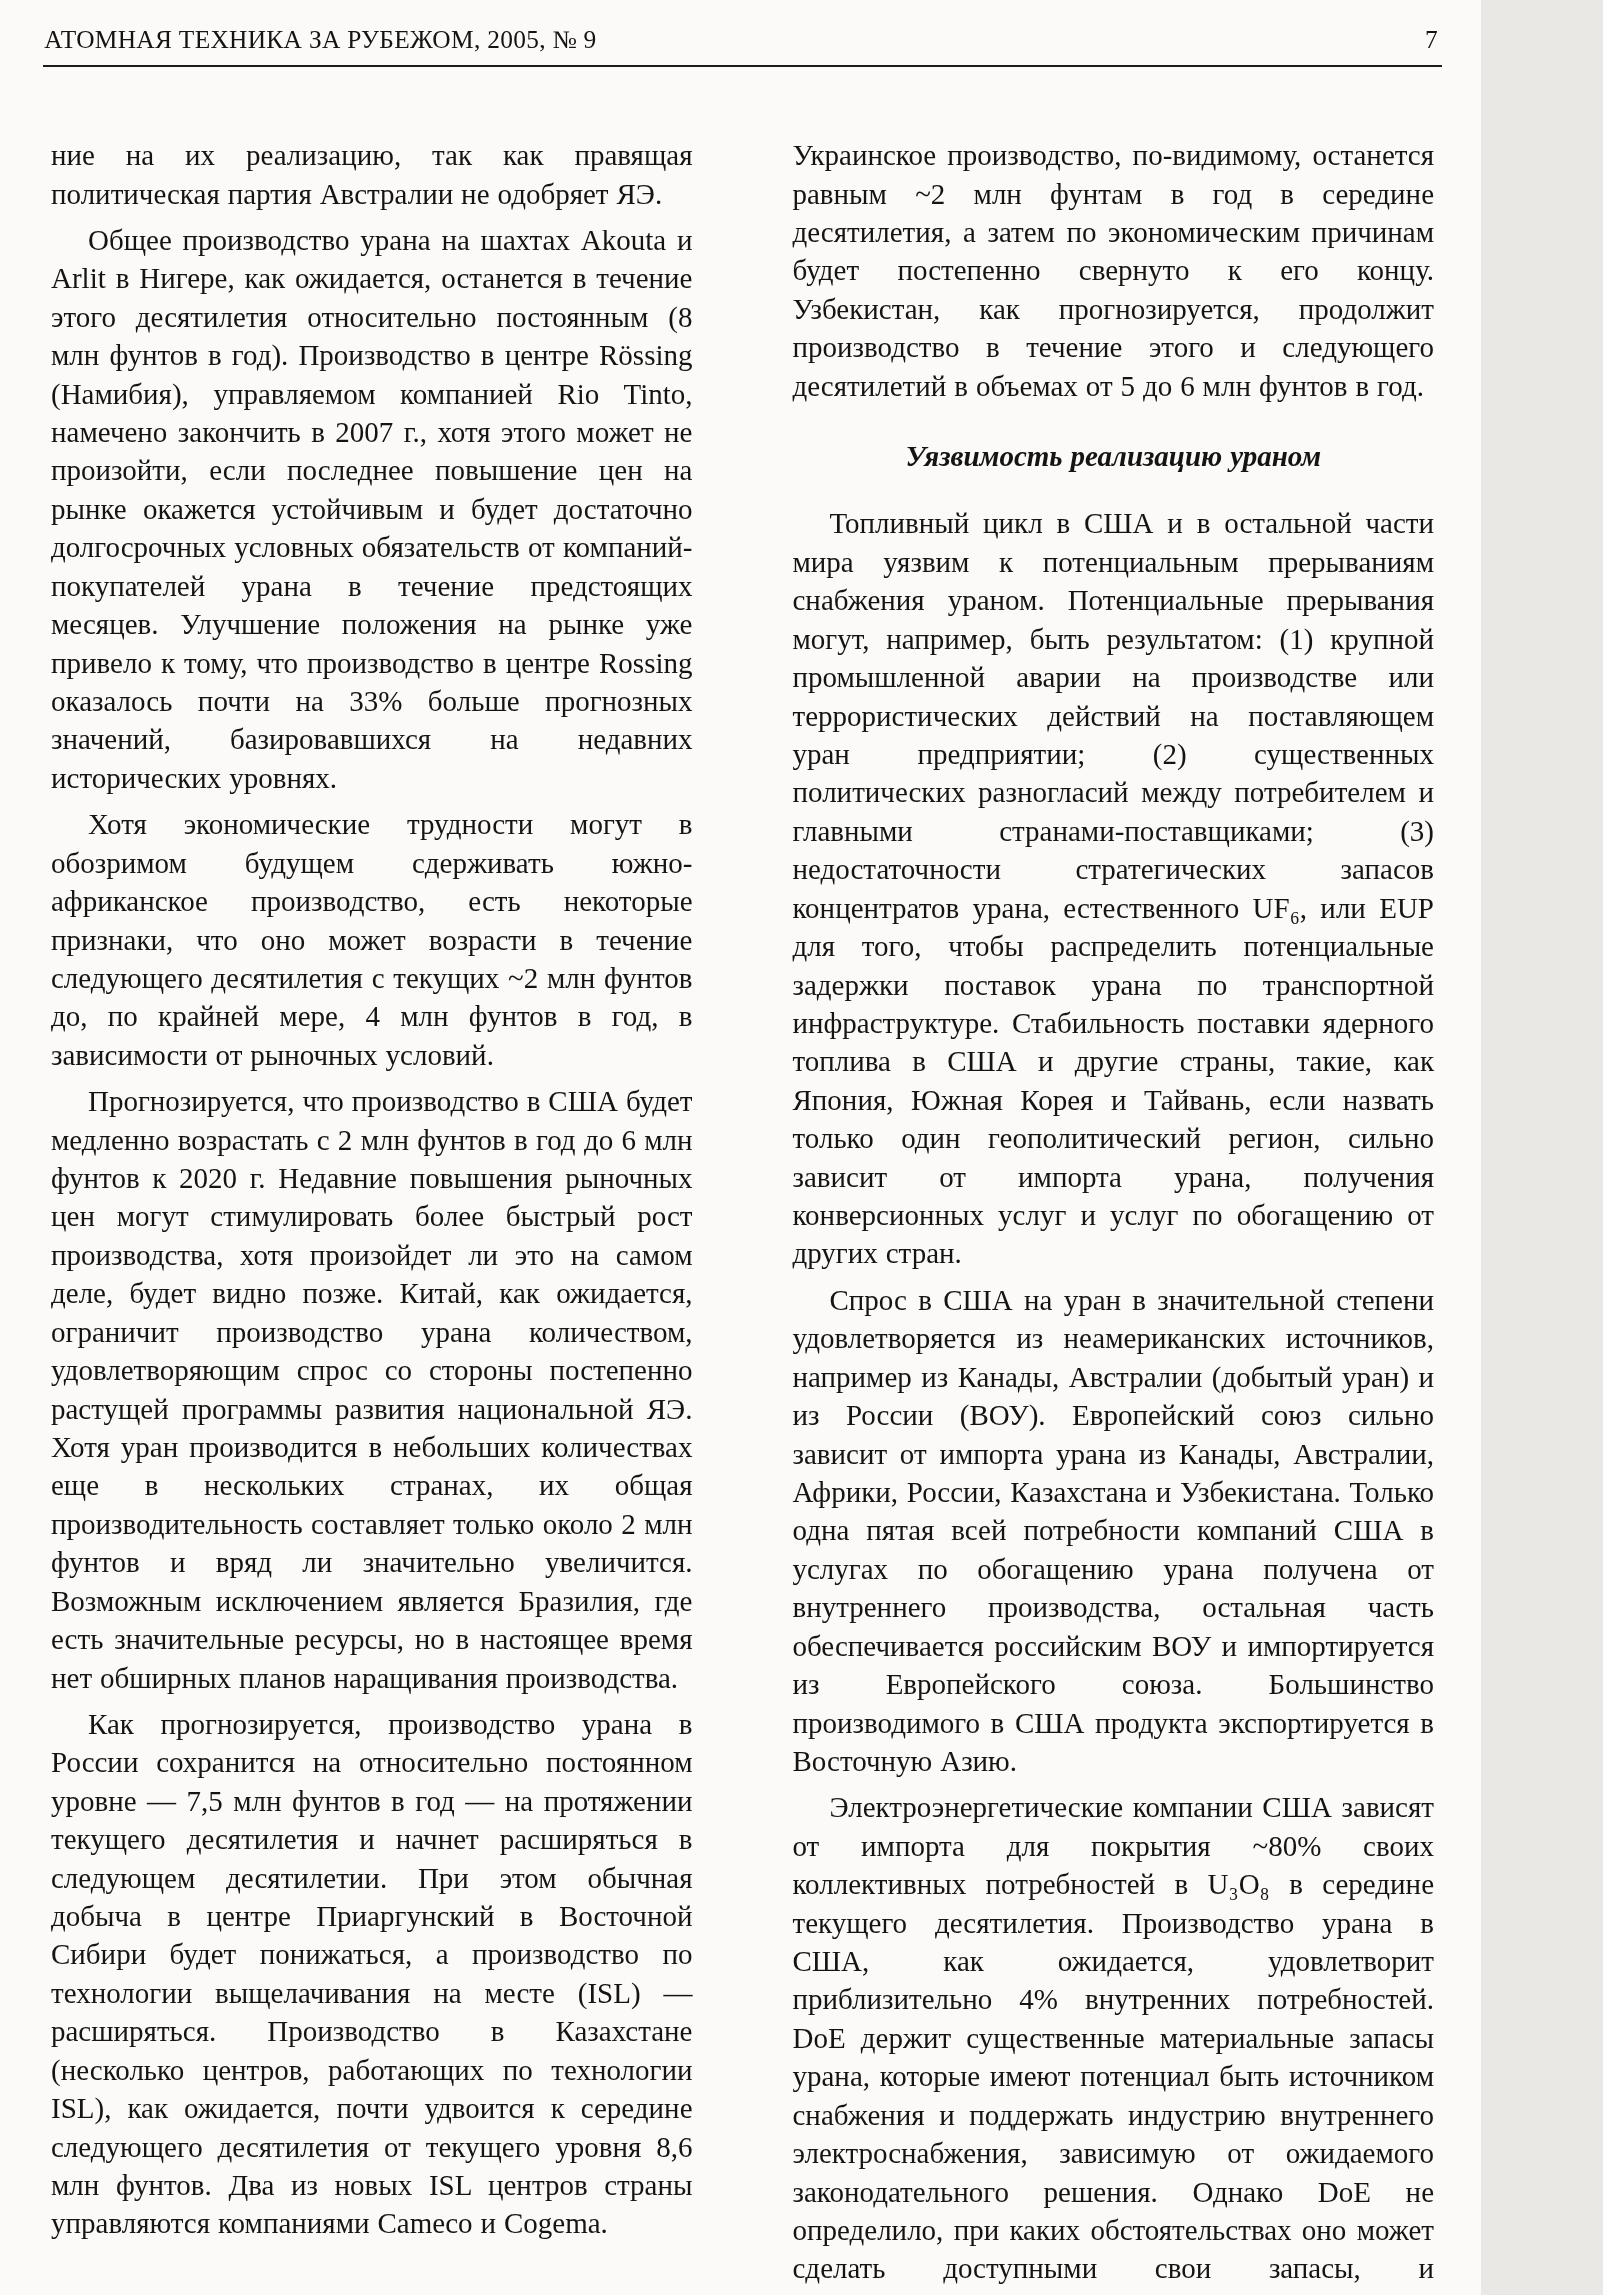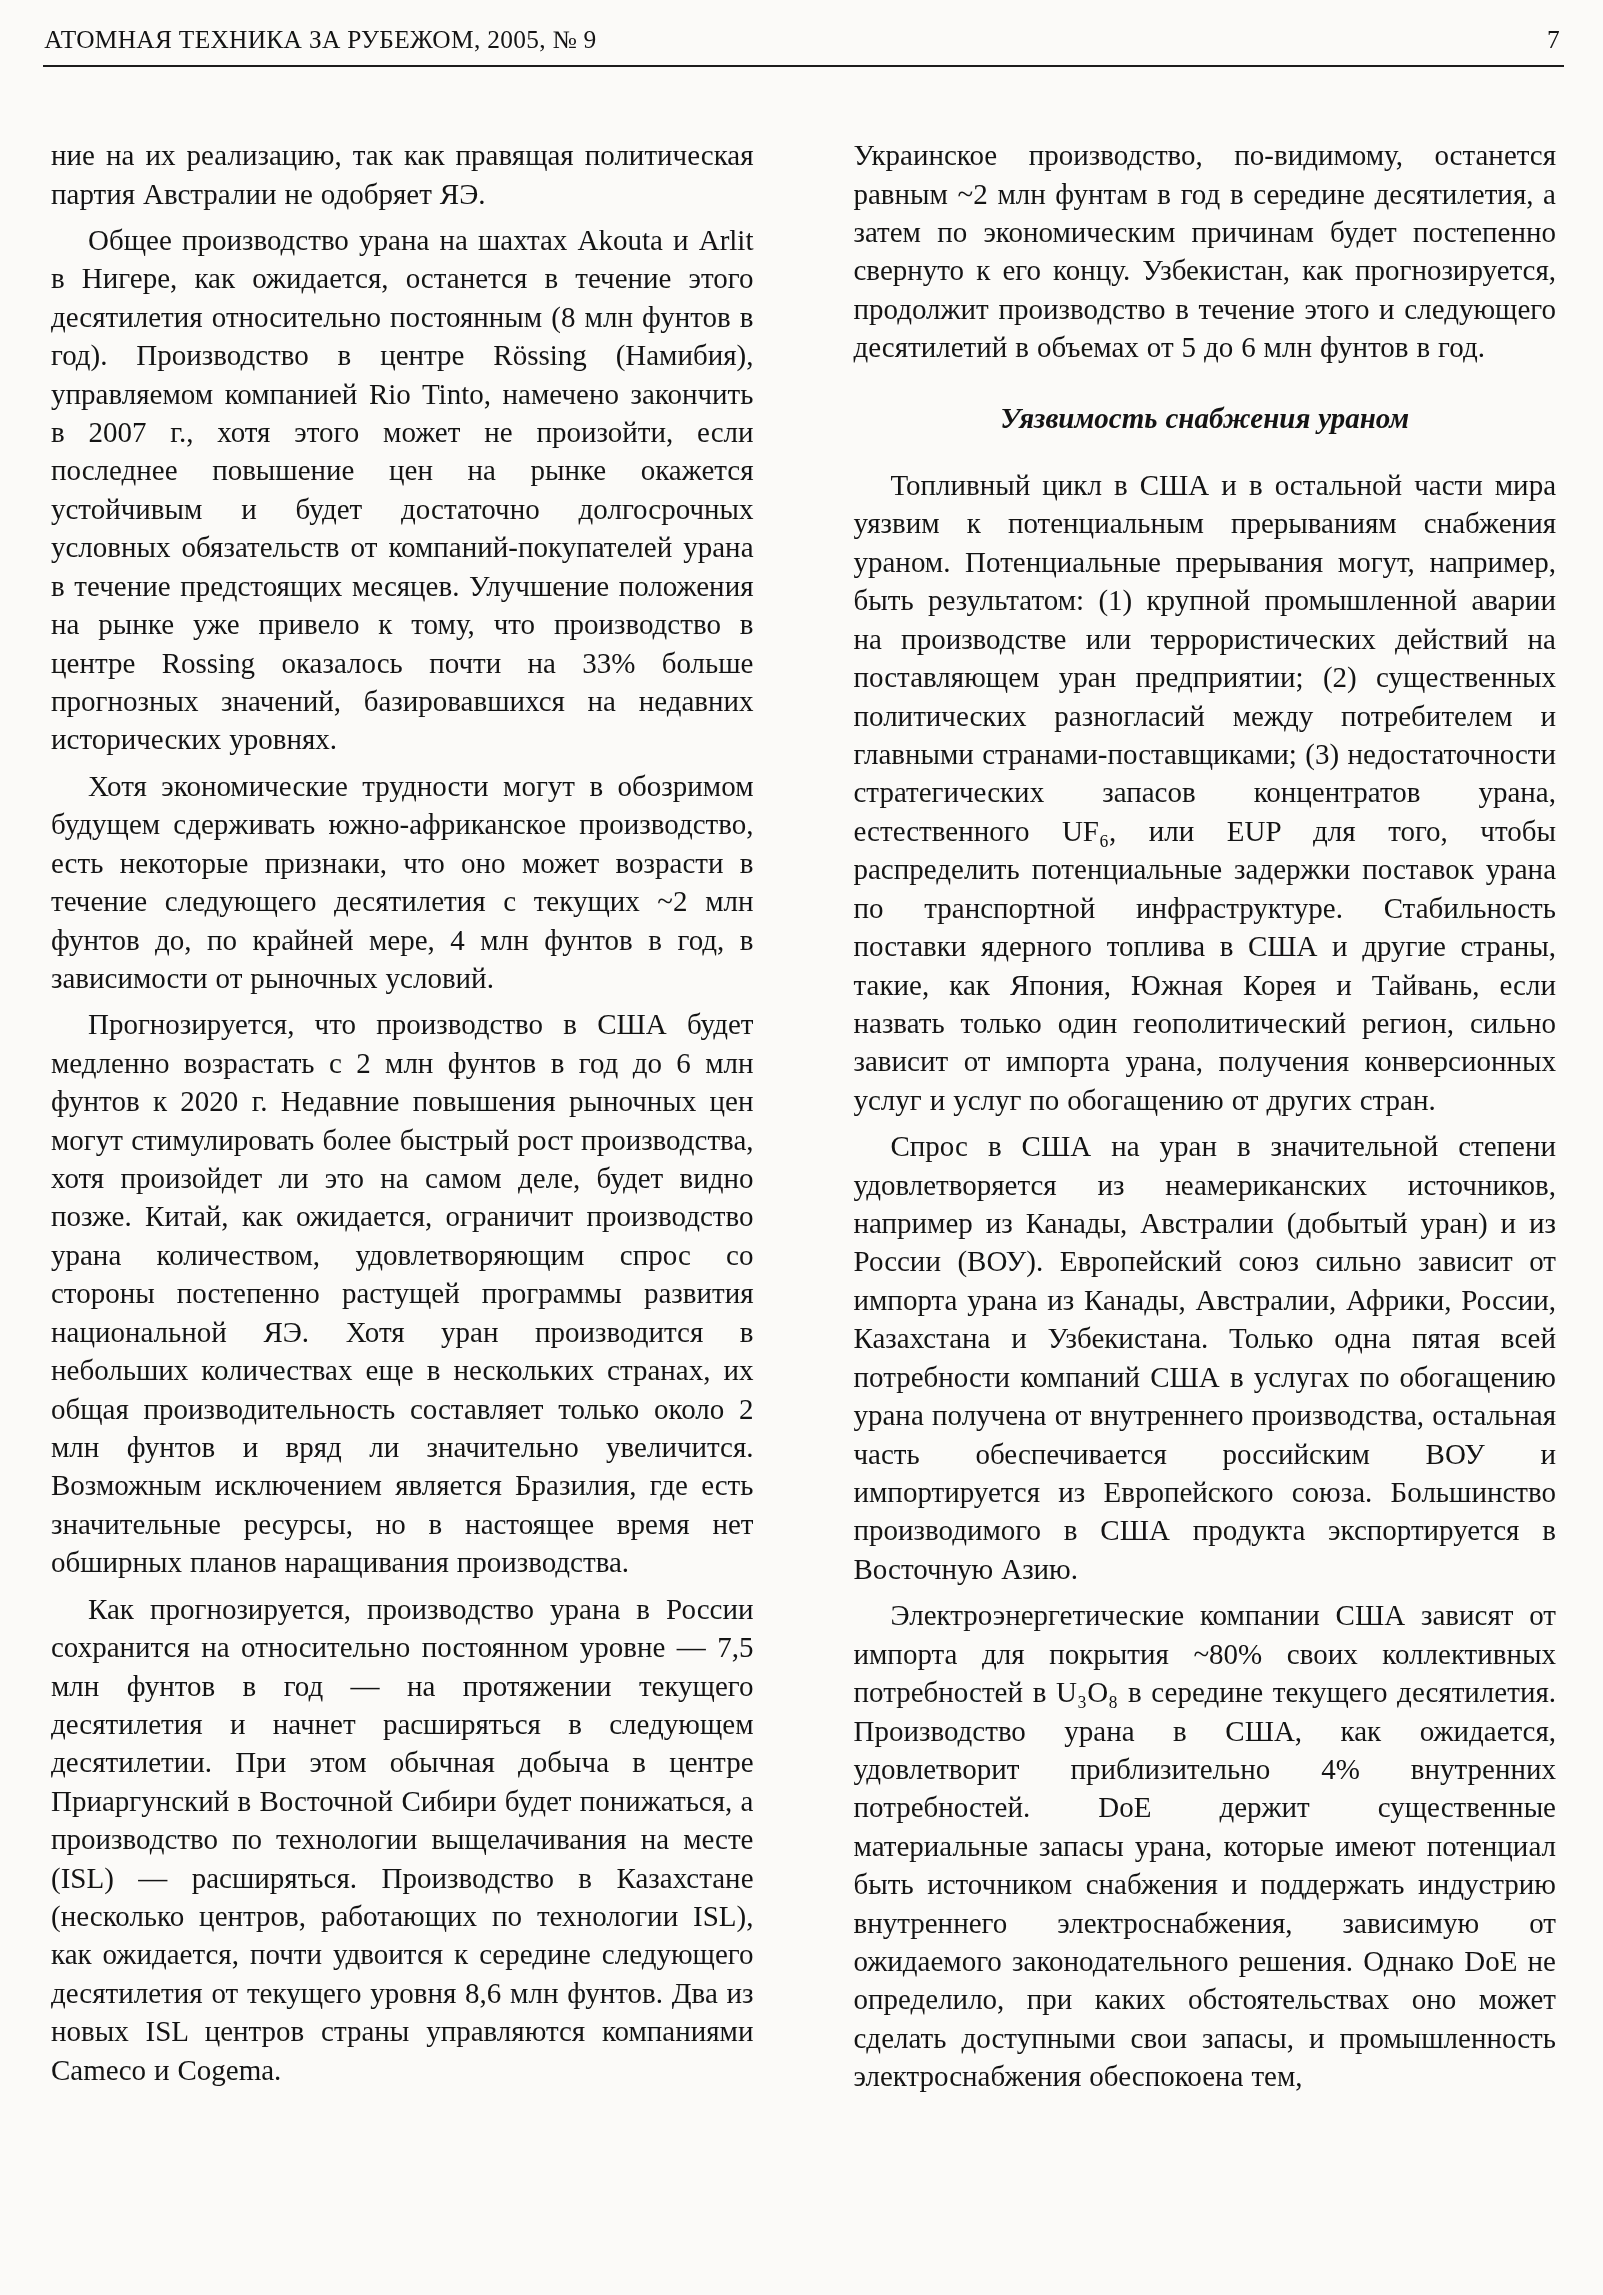--- a/index.html
+++ b/index.html
@@ -3,21 +3,21 @@
 <meta charset="utf-8">
 <style>
   html, body {
     margin: 0;
     padding: 0;
     background: #e9e8e5;
     font-family: "Liberation Serif", "DejaVu Serif", serif;
   }
   .page {
     position: relative;
-    width: 1603px;
+    width: 1481px;
     height: 2295px;
     box-sizing: border-box;
     background: #fbfaf8;
     color: #141414;
     padding: 25.4px 39px 0 43px;
     overflow: hidden;
   }
   .page-header {
     display: flex;
     justify-content: space-between;
@@ -71,21 +71,21 @@
   <div class="columns">
     <div class="column">
         <p class="no-indent">ние на их реализацию, так как правящая политическая партия Австралии не одобряет ЯЭ.</p>
         <p>Общее производство урана на шахтах Akouta и Arlit в Нигере, как ожидается, останется в течение этого десятилетия относительно постоянным (8 млн фунтов в год). Производство в центре Rössing (Намибия), управляемом компанией Rio Tinto, намечено закончить в 2007 г., хотя этого может не произойти, если последнее повышение цен на рынке окажется устойчивым и будет достаточно долгосрочных условных обязательств от компаний-покупателей урана в течение предстоящих месяцев. Улучшение положения на рынке уже привело к тому, что производство в центре Rossing оказалось почти на 33% больше прогнозных значений, базировавшихся на недавних исторических уровнях.</p>
         <p>Хотя экономические трудности могут в обозримом будущем сдерживать южно-африканское производство, есть некоторые признаки, что оно может возрасти в течение следующего десятилетия с текущих ~2 млн фунтов до, по крайней мере, 4 млн фунтов в год, в зависимости от рыночных условий.</p>
         <p>Прогнозируется, что производство в США будет медленно возрастать с 2 млн фунтов в год до 6 млн фунтов к 2020 г. Недавние повышения рыночных цен могут стимулировать более быстрый рост производства, хотя произойдет ли это на самом деле, будет видно позже. Китай, как ожидается, ограничит производство урана количеством, удовлетворяющим спрос со стороны постепенно растущей программы развития национальной ЯЭ. Хотя уран производится в небольших количествах еще в нескольких странах, их общая производительность составляет только около 2 млн фунтов и вряд ли значительно увеличится. Возможным исключением является Бразилия, где есть значительные ресурсы, но в настоящее время нет обширных планов наращивания производства.</p>
         <p>Как прогнозируется, производство урана в России сохранится на относительно постоянном уровне — 7,5 млн фунтов в год — на протяжении текущего десятилетия и начнет расширяться в следующем десятилетии. При этом обычная добыча в центре Приаргунский в Восточной Сибири будет понижаться, а производство по технологии выщелачивания на месте (ISL) — расширяться. Производство в Казахстане (несколько центров, работающих по технологии ISL), как ожидается, почти удвоится к середине следующего десятилетия от текущего уровня 8,6 млн фунтов. Два из новых ISL центров страны управляются компаниями Cameco и Cogema.</p>
       </div>
     <div class="column">
         <p class="no-indent">Украинское производство, по-видимому, останется равным ~2 млн фунтам в год в середине десятилетия, а затем по экономическим причинам будет постепенно свернуто к его концу. Узбекистан, как прогнозируется, продолжит производство в течение этого и следующего десятилетий в объемах от 5 до 6 млн фунтов в год.</p>
-        <h3 class="heading">Уязвимость снабжения ураном</h3>
+        <h3 class="heading">Уязвимость реализацию ураном</h3>
         <p>Топливный цикл в США и в остальной части мира уязвим к потенциальным прерываниям снабжения ураном. Потенциальные прерывания могут, например, быть результатом: (1) крупной промышленной аварии на производстве или террористических действий на поставляющем уран предприятии; (2) существенных политических разногласий между потребителем и главными странами-поставщиками; (3) недостаточности стратегических запасов концентратов урана, естественного UF₆, или EUP для того, чтобы распределить потенциальные задержки поставок урана по транспортной инфраструктуре. Стабильность поставки ядерного топлива в США и другие страны, такие, как Япония, Южная Корея и Тайвань, если назвать только один геополитический регион, сильно зависит от импорта урана, получения конверсионных услуг и услуг по обогащению от других стран.</p>
         <p>Спрос в США на уран в значительной степени удовлетворяется из неамериканских источников, например из Канады, Австралии (добытый уран) и из России (ВОУ). Европейский союз сильно зависит от импорта урана из Канады, Австралии, Африки, России, Казахстана и Узбекистана. Только одна пятая всей потребности компаний США в услугах по обогащению урана получена от внутреннего производства, остальная часть обеспечивается российским ВОУ и импортируется из Европейского союза. Большинство производимого в США продукта экспортируется в Восточную Азию.</p>
         <p>Электроэнергетические компании США зависят от импорта для покрытия ~80% своих коллективных потребностей в U₃O₈ в середине текущего десятилетия. Производство урана в США, как ожидается, удовлетворит приблизительно 4% внутренних потребностей. DoE держит существенные материальные запасы урана, которые имеют потенциал быть источником снабжения и поддержать индустрию внутреннего электроснабжения, зависимую от ожидаемого законодательного решения. Однако DoE не определило, при каких обстоятельствах оно может сделать доступными свои запасы, и промышленность электроснабжения обеспокоена тем,</p>
       </div>
   </div>
 
 </div>
 
 
 </body></html>

